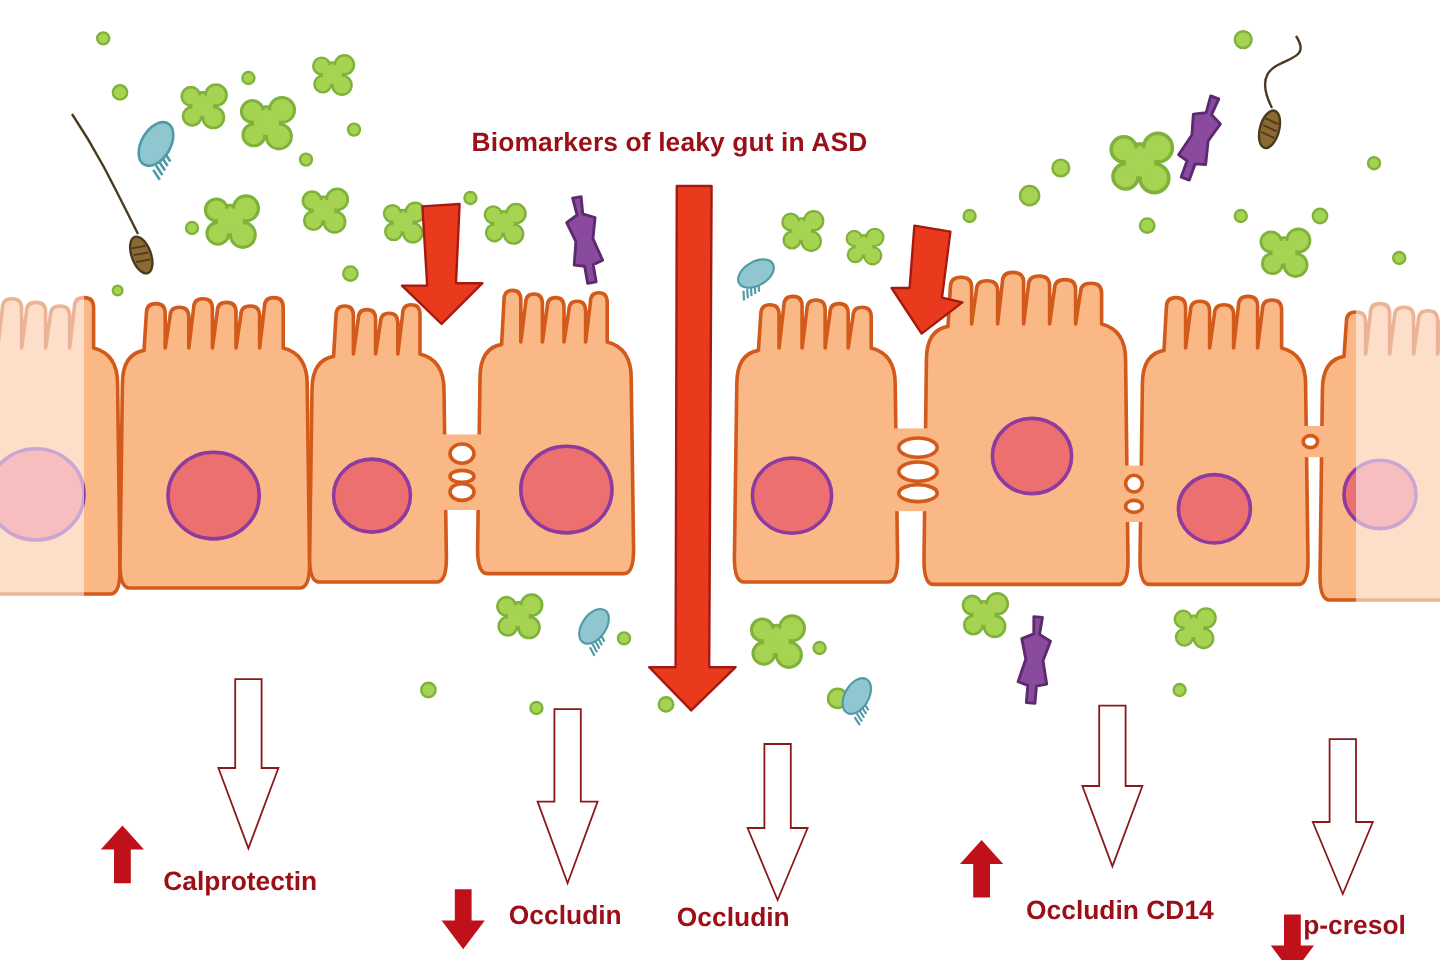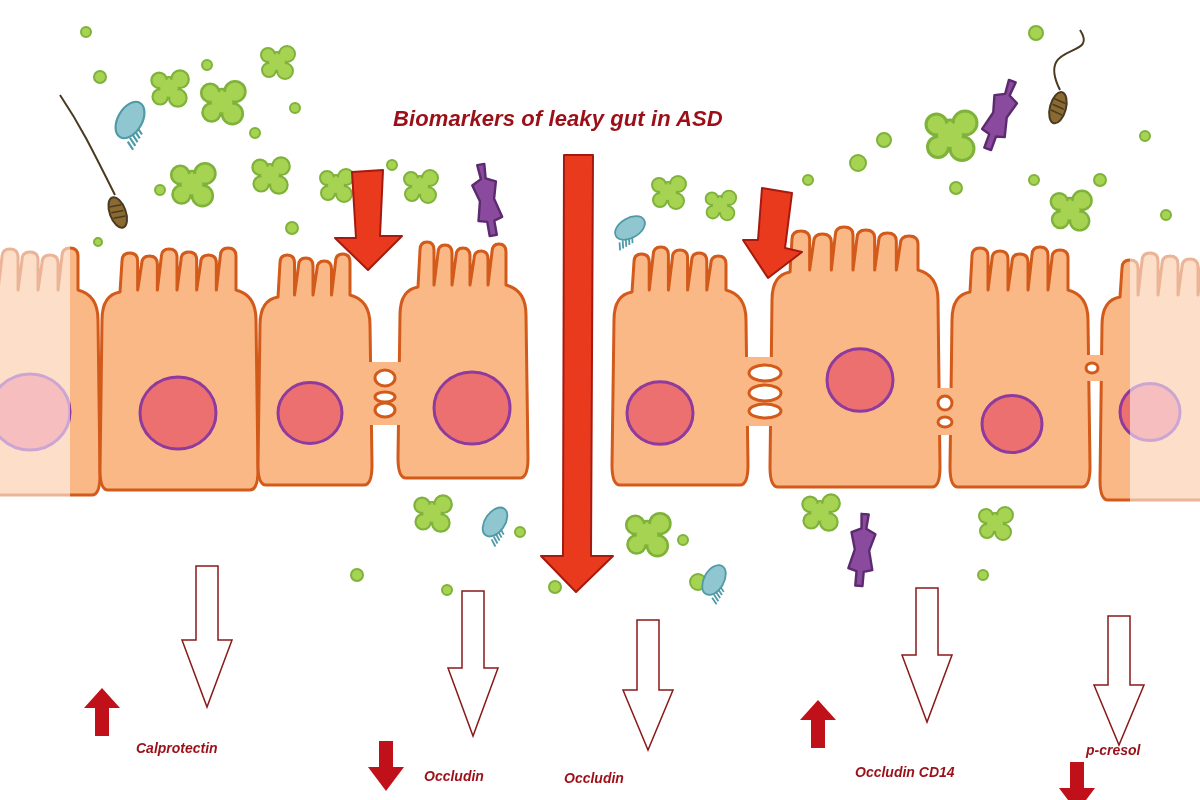--- a/index.html
+++ b/index.html
@@ -1,19 +1,19 @@
 <!DOCTYPE html>
 <html><head>
 <meta charset="utf-8">
 <style>
   html,body{margin:0;padding:0;background:#ffffff;}
-  #stage{position:relative;width:1200px;height:800px;overflow:hidden;background:#fff;font-family:"Liberation Sans",sans-serif;font-style:italic;}
+  #stage{position:relative;width:1200px;height:800px;overflow:hidden;background:#fff;font-family:"Liberation Sans",sans-serif;}
   svg{position:absolute;left:0;top:0;}
   .title{position:absolute;left:393px;top:106px;font-size:22px;font-weight:bold;color:#9b1018;letter-spacing:0.1px;white-space:nowrap;}
-  .label{position:absolute;font-size:14px;font-weight:bold;color:#9b1018;white-space:nowrap;margin-top:18px;}
+  .label{position:absolute;font-size:22px;font-weight:bold;color:#9b1018;white-space:nowrap;}
 </style>
 </head>
 <body>
 
 <div id="stage">
   <svg width="1200" height="800" viewBox="0 0 1200 800">
     <defs>
       <linearGradient id="fadeL" x1="0" x2="1" y1="0" y2="0">
         <stop offset="0" stop-color="#fff" stop-opacity="1"></stop>
         <stop offset="0.06" stop-color="#fff" stop-opacity="0"></stop>
@@ -347,14 +347,14 @@
         <path d="M1070,762 L1084,762 L1084,788 L1095,788 L1077,812 L1059,788 L1070,788 Z" fill="#c0101a"></path>
       </g>
   </svg>
 
   <div class="title">Biomarkers of leaky gut in ASD</div>
 
   <div class="label" style="left:136px;top:722px;">Calprotectin</div>
   <div class="label" style="left:424px;top:750px;">Occludin</div>
   <div class="label" style="left:564px;top:752px;">Occludin</div>
   <div class="label" style="left:855px;top:746px;">Occludin CD14</div>
-  <div class="label" style="left:1086px;top:724px;text-align:right;">p-cresol</div>
+  <div class="label" style="left:1086px;top:758px;text-align:right;">p-cresol</div>
 </div>
 
 </body></html>

